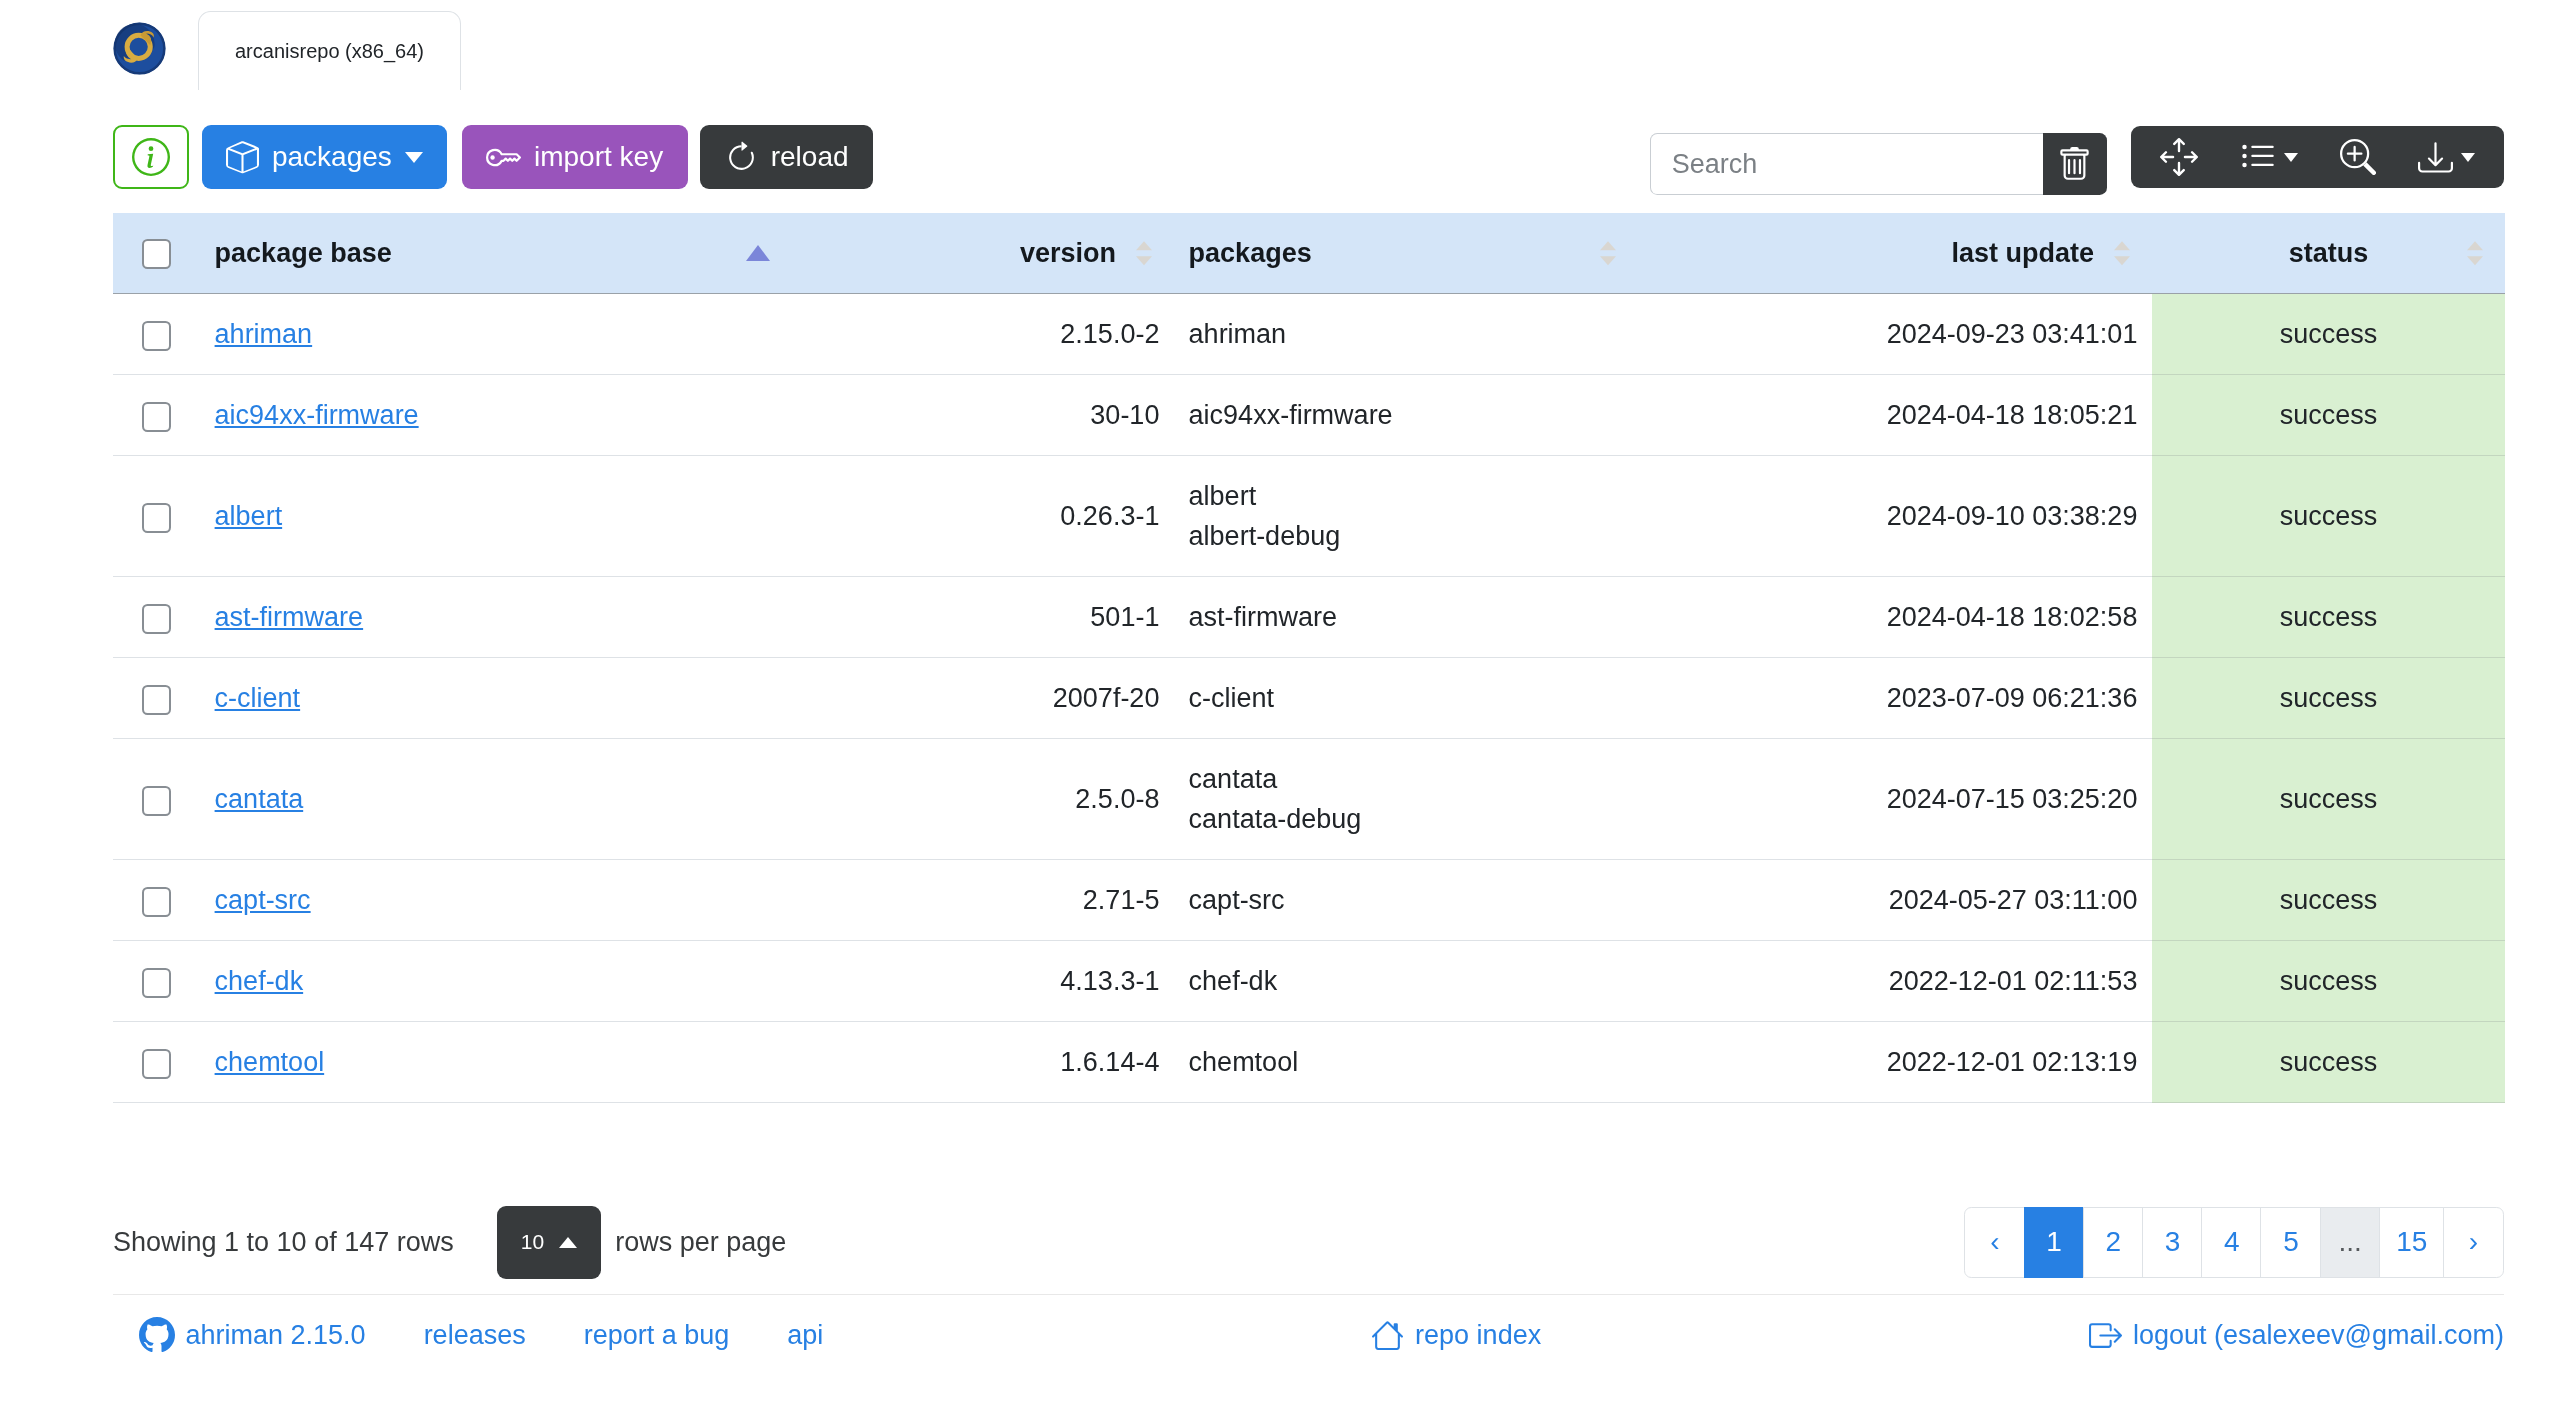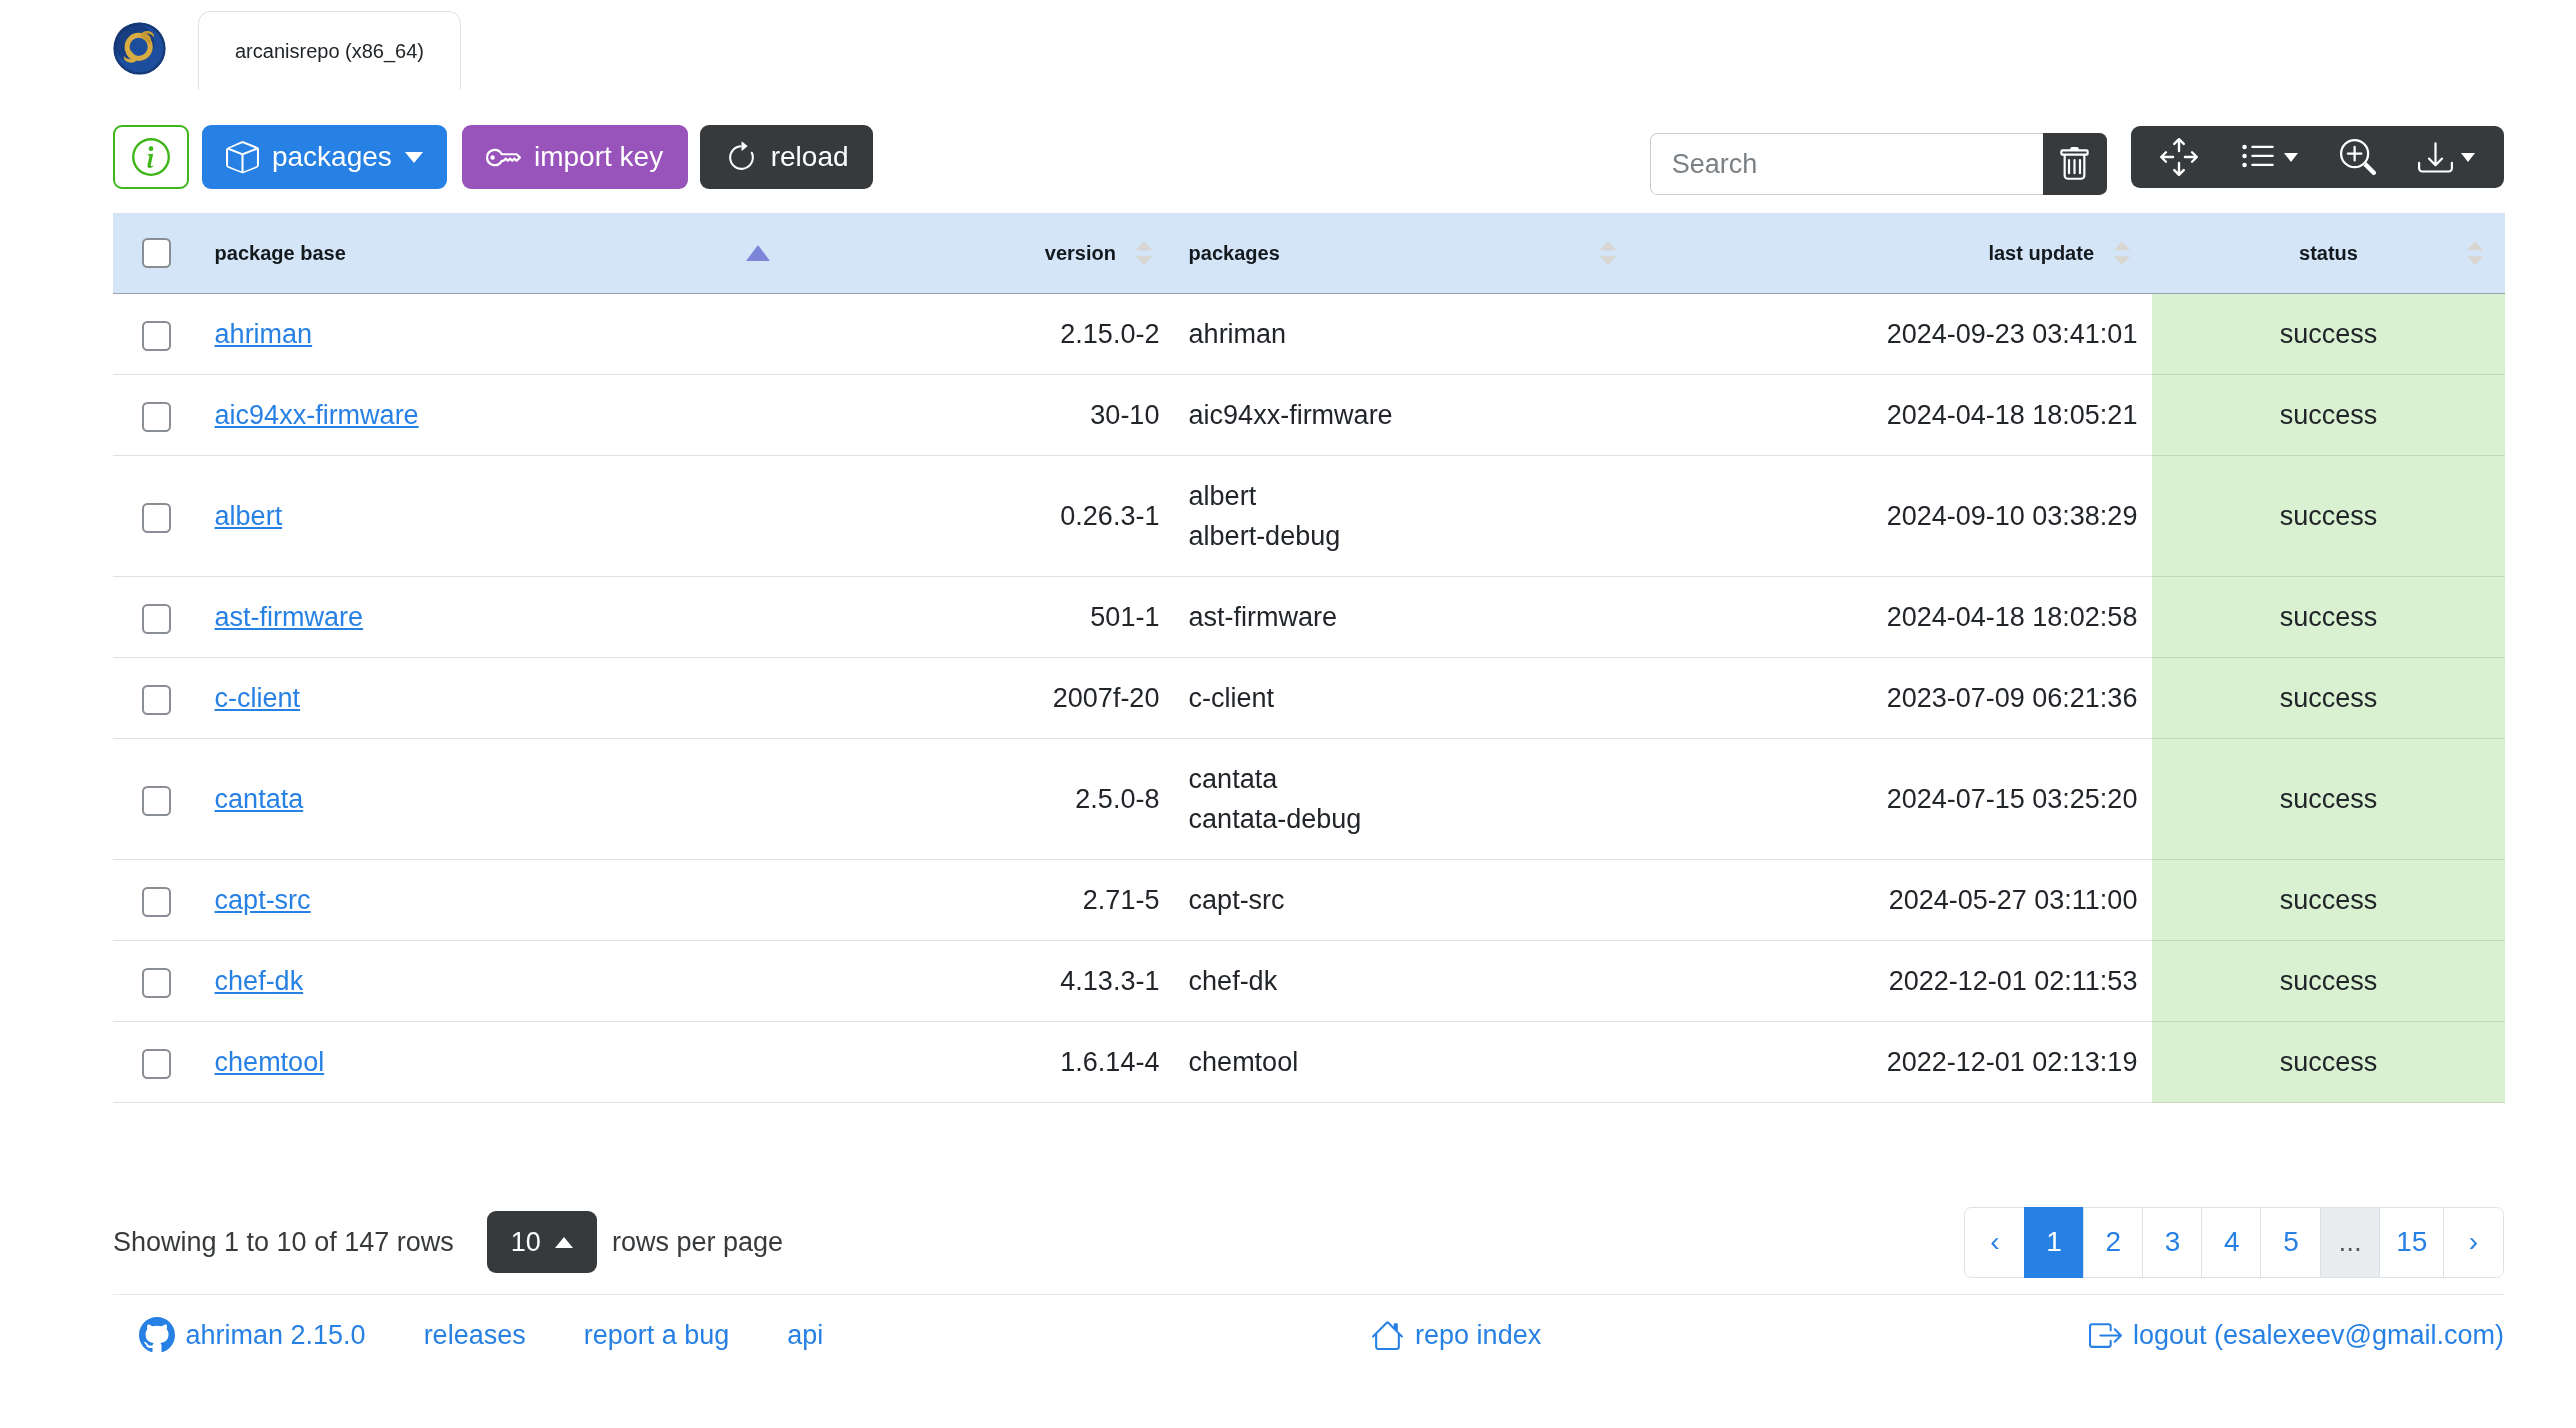--- a/index.html
+++ b/index.html
@@ -31,42 +31,42 @@
   .search-input{width:393px;height:62px;box-sizing:border-box;border:1.8px solid #c9ced3;border-right:none;
        border-radius:7.3px 0 0 7.3px;font-size:27px;padding:0 21px;color:#373a3c;font-family:inherit;outline:none}
   .search-input::placeholder{color:#7b8085}
   .btn-trash{width:64px;height:62px;background:#373a3c;border:none;border-radius:0 7.3px 7.3px 0;
        display:flex;align-items:center;justify-content:center;cursor:pointer}
   .icon-group{margin-left:24px;height:62px;background:#373a3c;border-radius:9px;
        display:flex;align-items:center;padding:0 29px;gap:42px}
   .icon-btn{display:flex;align-items:center;gap:8.2px;cursor:pointer}
   
   table{position:absolute;left:113px;top:213px;width:2391px;border-collapse:collapse;table-layout:fixed;font-size:27px}
-  thead th{background:#d4e5f8;height:80px;font-weight:bold;color:#14191e;padding:0 14.6px;position:relative;font-size:20px}
+  thead th{background:#d4e5f8;height:80px;font-weight:bold;color:#14191e;padding:0 14.6px;position:relative;font-size:27px}
   thead th{border-bottom:1.8px solid #9aa1a8}
   th.al{text-align:left}
   th.ar{text-align:right;padding-right:58px}
   th.ac{text-align:center}
   tbody td{border-bottom:1.8px solid #dee2e6;padding:20px 14.6px;vertical-align:middle;line-height:36px;color:#212529}
   td.td-cb,th.th-cb{text-align:center;padding:0}
   td.td-version,td.td-update{text-align:right}
   td.td-status{background:#d9f0d1;text-align:center;border-bottom-color:#c3d6bf}
   .pkg-link{color:#2780e3;text-decoration:underline}
   .pkg-line{line-height:40px}
   .cb{display:inline-block;width:25.5px;height:25.5px;border:2.7px solid #888e94;border-radius:5.5px;background:#fff;vertical-align:middle;cursor:pointer}
   .sort{position:absolute;right:22px;top:50%;transform:translateY(-50%);display:flex;flex-direction:column;align-items:center;gap:5.5px}
   .s-up{width:0;height:0;border-left:8.2px solid transparent;border-right:8.2px solid transparent;border-bottom:9px solid #d9d6d1}
   .s-dn{width:0;height:0;border-left:8.2px solid transparent;border-right:8.2px solid transparent;border-top:9px solid #d9d6d1}
   .sort-asc{position:absolute;right:49px;top:50%;transform:translateY(-50%);
       width:0;height:0;border-left:12.7px solid transparent;border-right:12.7px solid transparent;border-bottom:16.4px solid #7b86d9}
   
   .table-footer{position:absolute;left:113px;top:1204px;width:2391px;height:76px;display:flex;align-items:center}
   .summary,.rpp{font-size:27px;color:#373a3c}
-  .page-size-btn{margin-left:33px;height:62px;background:#373a3c;color:#fff;border:none;border-radius:9px;
-      font-size:27px;display:flex;align-items:center;gap:14.6px;padding:0 24px;font-family:inherit;cursor:pointer}
+  .page-size-btn{margin-left:43px;height:73px;background:#373a3c;color:#fff;border:none;border-radius:9px;
+      font-size:21px;display:flex;align-items:center;gap:14.6px;padding:0 24px;font-family:inherit;cursor:pointer}
   .rpp{margin-left:14.6px}
   .pagination{margin-left:auto;display:flex;list-style:none;margin-top:0;margin-bottom:0;padding:0}
   .page-item{min-width:61px;height:71px;box-sizing:border-box;border:1.8px solid #dee2e6;margin-left:-1.8px;
       display:flex;align-items:center;justify-content:center;font-size:28px;color:#2780e3;background:#fff;
       padding:0 16.4px;cursor:pointer}
   .page-item.first{border-radius:7.3px 0 0 7.3px;margin-left:0}
   .page-item.last{border-radius:0 7.3px 7.3px 0}
   .page-item.active{background:#2780e3;border-color:#2780e3;color:#fff}
   .page-item.disabled{background:#e9ecef;color:#55595c}
   

